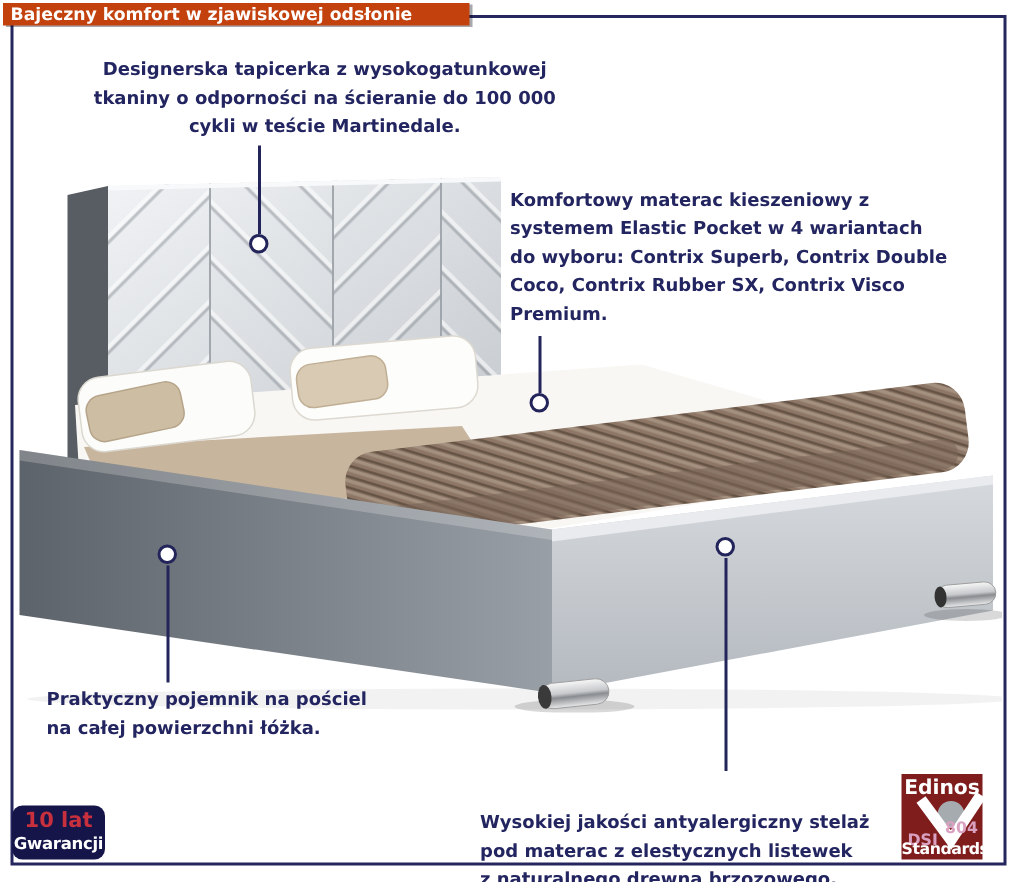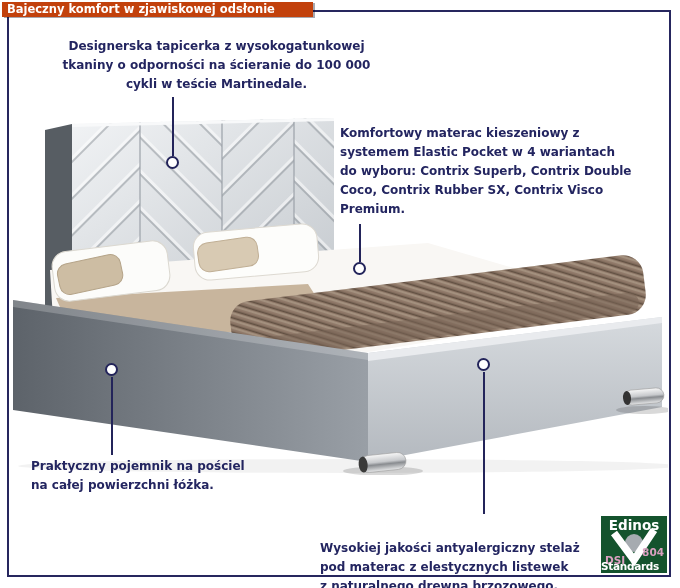--- a/index.html
+++ b/index.html
@@ -39,21 +39,21 @@
   .chair{position:absolute;left:0;top:0;width:70px;height:84px;}
   .brand-name{position:absolute;left:81px;top:12px;font-family:"Liberation Sans",sans-serif;
               font-weight:bold;font-size:37px;letter-spacing:0.5px;color:#141414;
               transform:scaleX(0.72);transform-origin:0 0;white-space:nowrap;}
   
   .warranty{position:absolute;left:8px;top:537px;width:62px;height:36px;background:#15154a;
             border-radius:7px;text-align:center;z-index:6;box-sizing:border-box;padding-top:2px;}
   .warranty .w1{color:#c9303e;font-size:14px;font-weight:bold;line-height:17px;}
   .warranty .w2{color:#ffffff;font-size:11px;font-weight:bold;line-height:14px;letter-spacing:-0.2px;}
   
-  .cert{position:absolute;left:601px;top:516px;width:66px;height:57px;background:#14532d;z-index:6;}
+  .cert{position:absolute;left:601px;top:516px;width:54px;height:57px;background:#7f1d1d;z-index:6;}
   .cert .c-brand{position:absolute;top:1px;left:0;width:100%;text-align:center;
                  color:#fff;font-size:13.5px;font-weight:bold;}
   .cert svg{position:absolute;left:0;top:0;width:66px;height:57px;}
   .cert .c-dsi{position:absolute;left:4px;top:38px;color:#daa0c0;font-size:10.5px;font-weight:bold;}
   .cert .c-804{position:absolute;right:3px;top:30px;color:#daa0c0;font-size:10.5px;font-weight:bold;}
   .cert .c-std{position:absolute;bottom:1px;left:0;width:100%;text-align:left;
                color:#fff;font-size:10.5px;font-weight:bold;letter-spacing:-0.3px;}
 </style>
 </head>
 <body>
@@ -170,20 +170,24 @@
 systemem Elastic Pocket w 4 wariantach
 do wyboru: Contrix Superb, Contrix Double
 Coco, Contrix Rubber SX, Contrix Visco
 Premium.</div>
   <div class="callout-text t-storage">Praktyczny pojemnik na pościel
 na całej powierzchni łóżka.</div>
   <div class="callout-text t-slats">Wysokiej jakości antyalergiczny stelaż
 pod materac z elestycznych listewek
 z naturalnego drewna brzozowego.</div>
 
+  <div class="warranty">
+    <div class="w1">10 lat</div>
+    <div class="w2">Gwarancji</div>
+  </div>
 
   <div class="cert">
     <svg viewBox="0 0 66 57">
       <circle cx="33" cy="27" r="9" fill="#a6abb0"></circle>
       <path d="M13,17 L33,44 L53,14" stroke="#ffffff" stroke-width="7.5" fill="none"></path>
     </svg>
     <div class="c-brand">Edinos</div>
     <div class="c-dsi">DSI</div>
     <div class="c-804">804</div>
     <div class="c-std">Standards</div>

